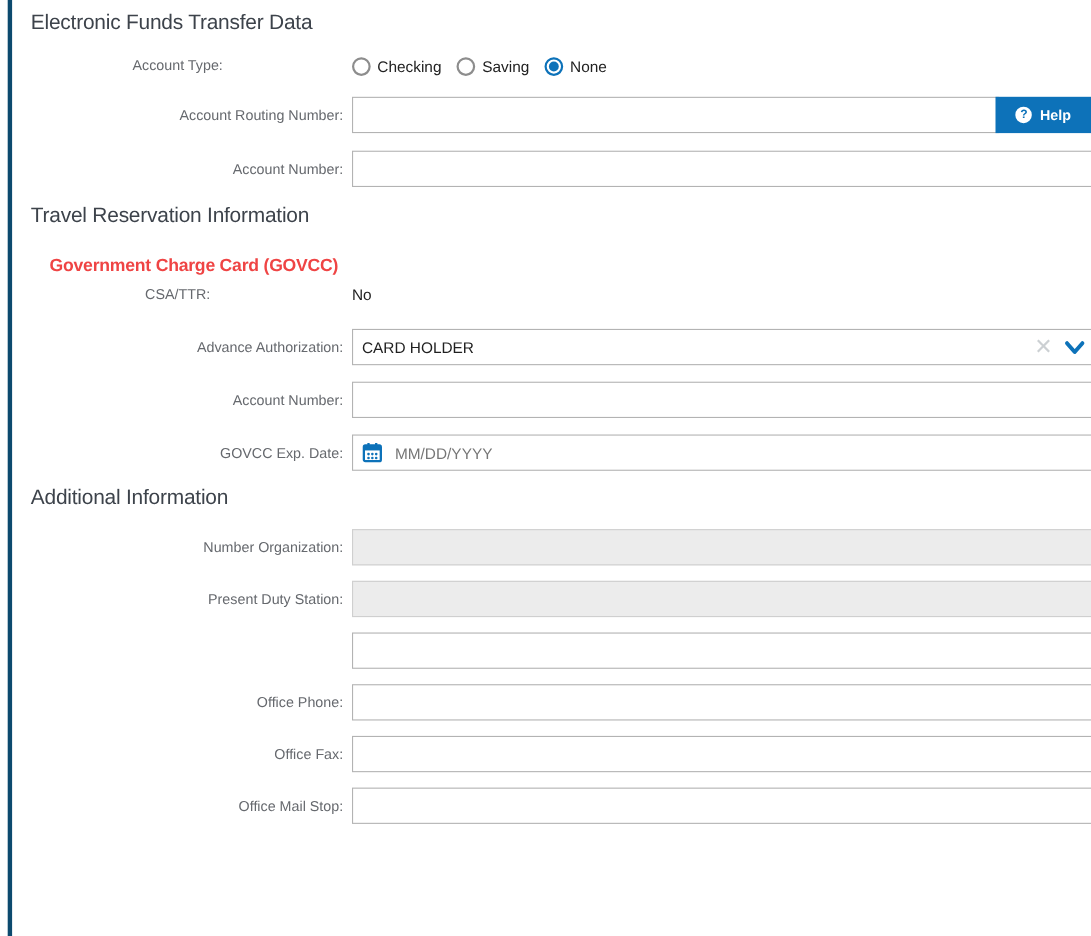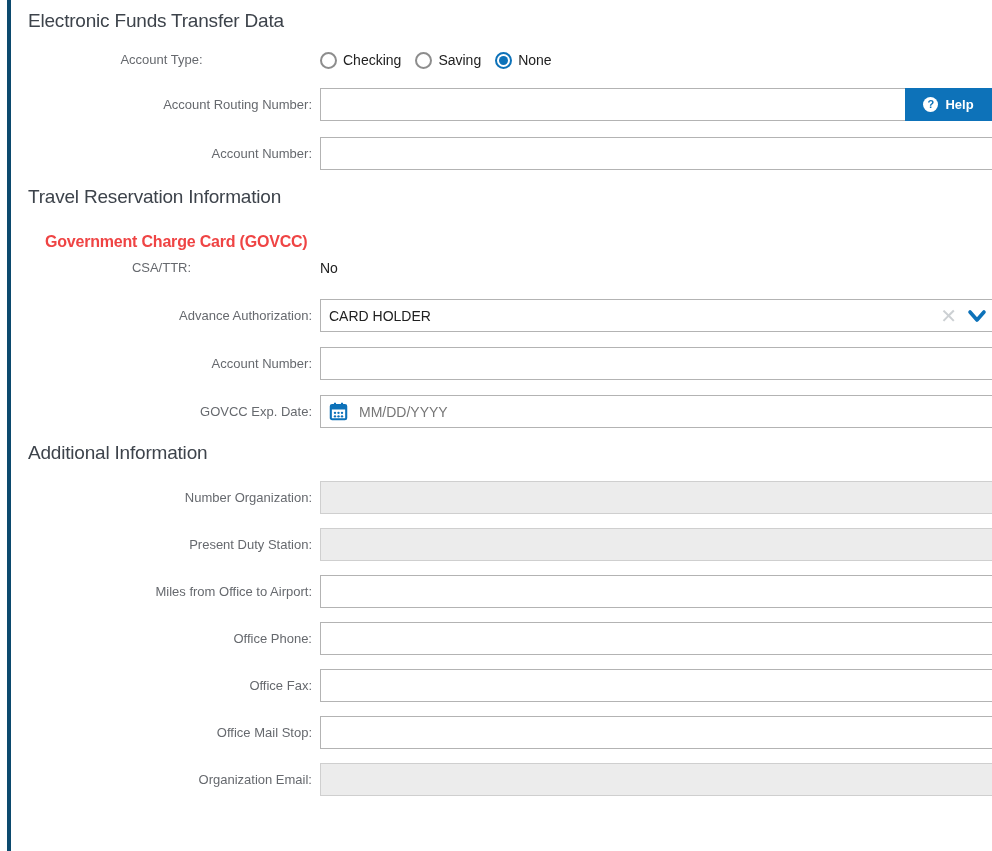--- a/index.html
+++ b/index.html
@@ -188,21 +188,20 @@
   </div>
 
   <div class="row" style="top:528px;">
     <div class="row-label">Present Duty Station:</div>
     <div class="field">
       <input class="text input-disabled" type="text" value="" style="">
     </div>
   </div>
 
   <div class="row" style="top:575px;">
-    <div class="row-label">Miles from Office to Airport:</div>
     <div class="field">
       <input class="text" type="text" value="" style="">
     </div>
   </div>
 
   <div class="row" style="top:622px;">
     <div class="row-label">Office Phone:</div>
     <div class="field">
       <input class="text" type="text" value="" style="">
     </div>
@@ -215,21 +214,15 @@
     </div>
   </div>
 
   <div class="row" style="top:716px;">
     <div class="row-label">Office Mail Stop:</div>
     <div class="field">
       <input class="text" type="text" value="" style="">
     </div>
   </div>
 
-  <div class="row" style="top:763px;">
-    <div class="row-label">Organization Email:</div>
-    <div class="field">
-      <input class="text input-disabled" type="text" value="" style="">
-    </div>
-  </div>
 
 
 </div>
 
 </body></html>

